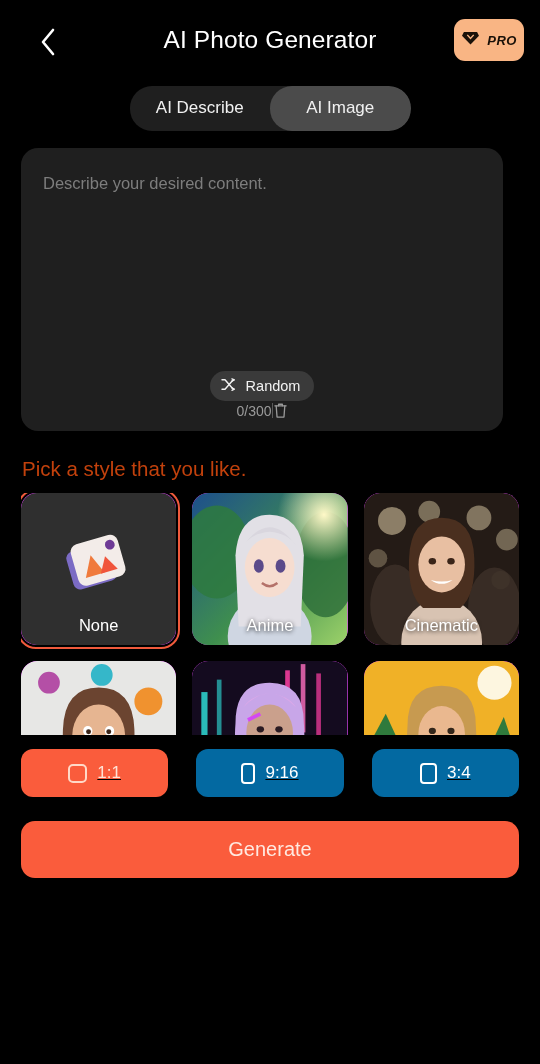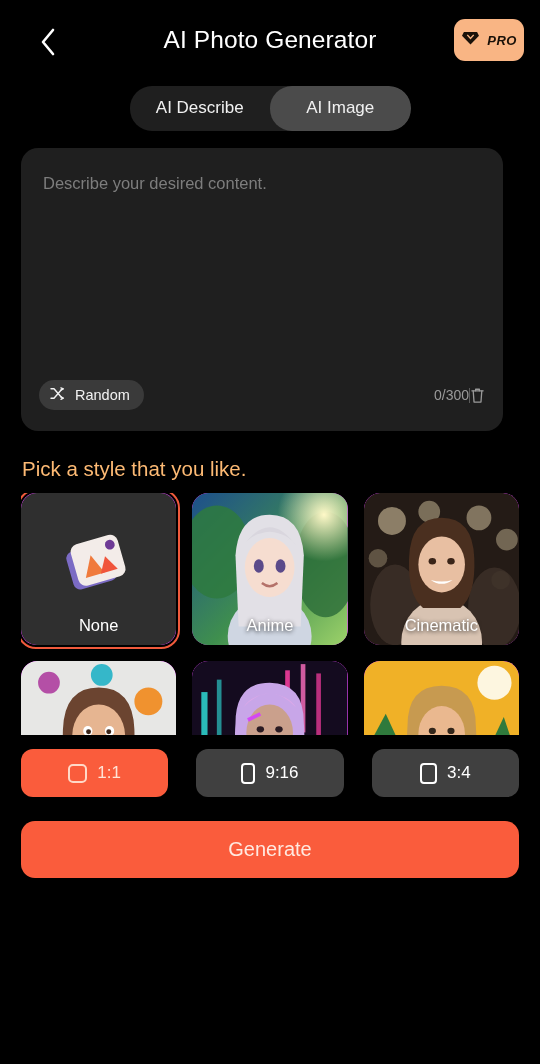--- a/index.html
+++ b/index.html
@@ -106,20 +106,21 @@
     font-size: 16.5px;
     line-height: 1.4;
     cursor: text;
   }
   .prompt-footer {
     height: 60px;
     display: flex;
     align-items: center;
     justify-content: space-between;
     padding: 0 18px 12px 18px;
+    flex-direction: column;
   }
   .random-btn {
     display: flex;
     align-items: center;
     gap: 8px;
     background: #3a3a3a;
     border-radius: 15px;
     height: 30px;
     padding: 0 14px 0 11px;
     cursor: pointer;
@@ -136,21 +137,21 @@
   }
   .counter-divider {
     width: 1px; height: 15px;
     background: #5a5a5a;
   }
   .trash-btn { cursor: pointer; display:flex; }
 
   
   .section-title {
     margin: 26px 0 12px 22px;
-    color: #fdba74;
+    color: #c2410c;
     font-size: 20.5px;
   }
   .styles-grid {
     margin: 0 21px;
     display: grid;
     grid-template-columns: repeat(3, 1fr);
     gap: 16px 16px;
     max-height: 242px;
     overflow: hidden;
   }
@@ -190,26 +191,27 @@
     left: 50%; top: 44%;
     transform: translate(-50%, -50%);
     width: 78px; height: 78px;
   }
 
   
   .ratio-row {
     margin: 14px 21px 0 21px;
     display: flex;
     gap: 28px;
+    text-decoration: underline;
   }
   .ratio-btn {
     flex: 1;
     height: 48px;
     border-radius: 12px;
-    background: #404040;
+    background: #0369a1;
     display: flex;
     align-items: center;
     justify-content: center;
     gap: 10px;
     color: #ffffff;
     font-size: 17px;
     cursor: pointer;
   }
   .ratio-btn.selected {
     background: #fa5c3c;

